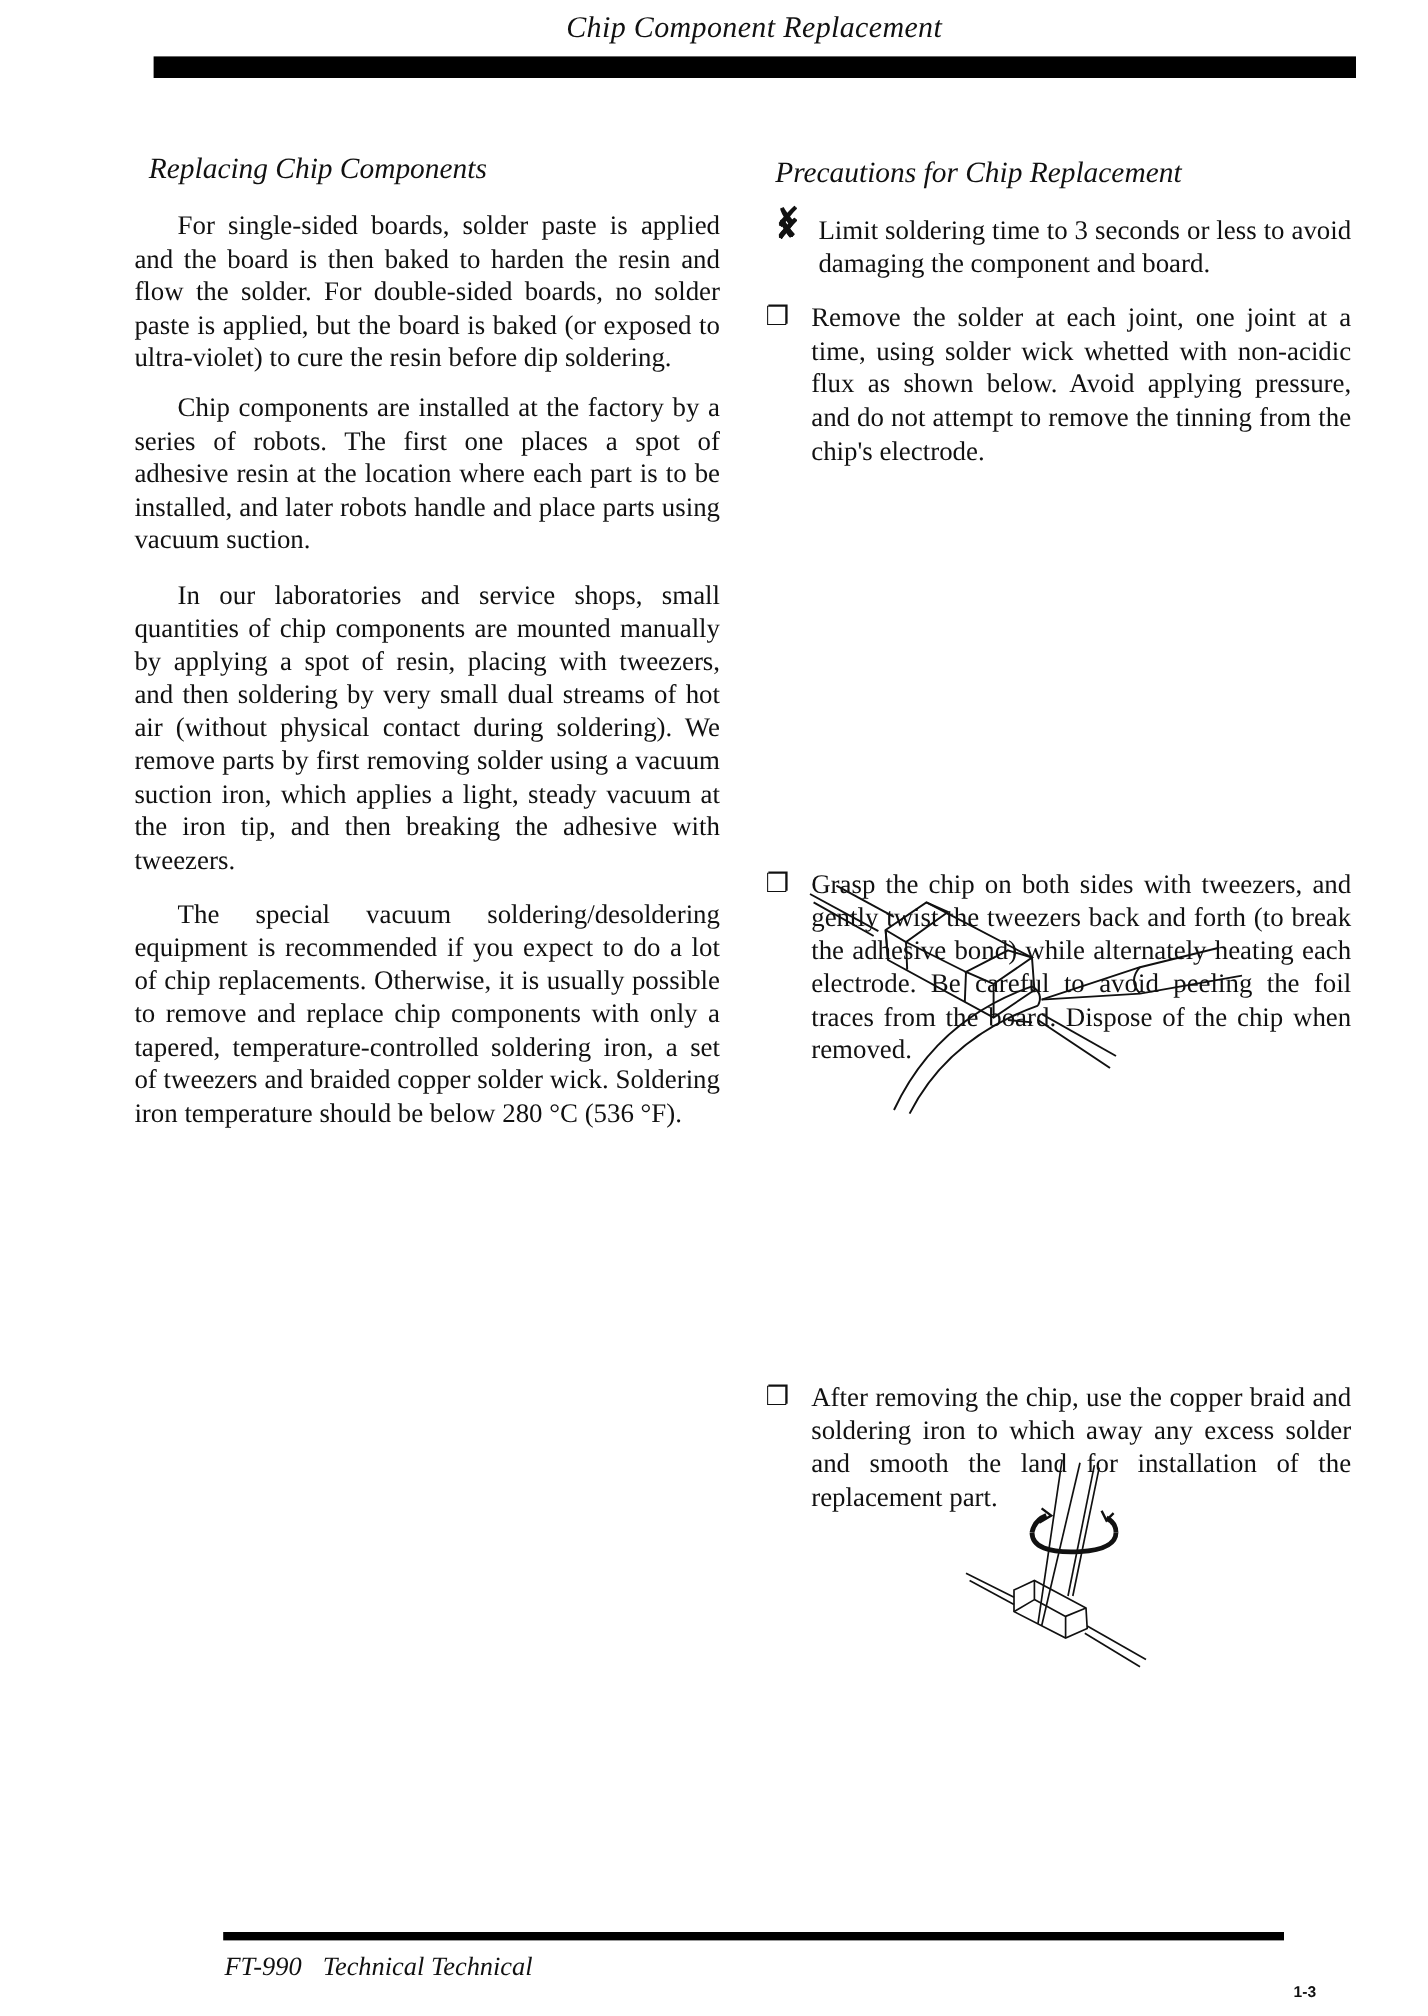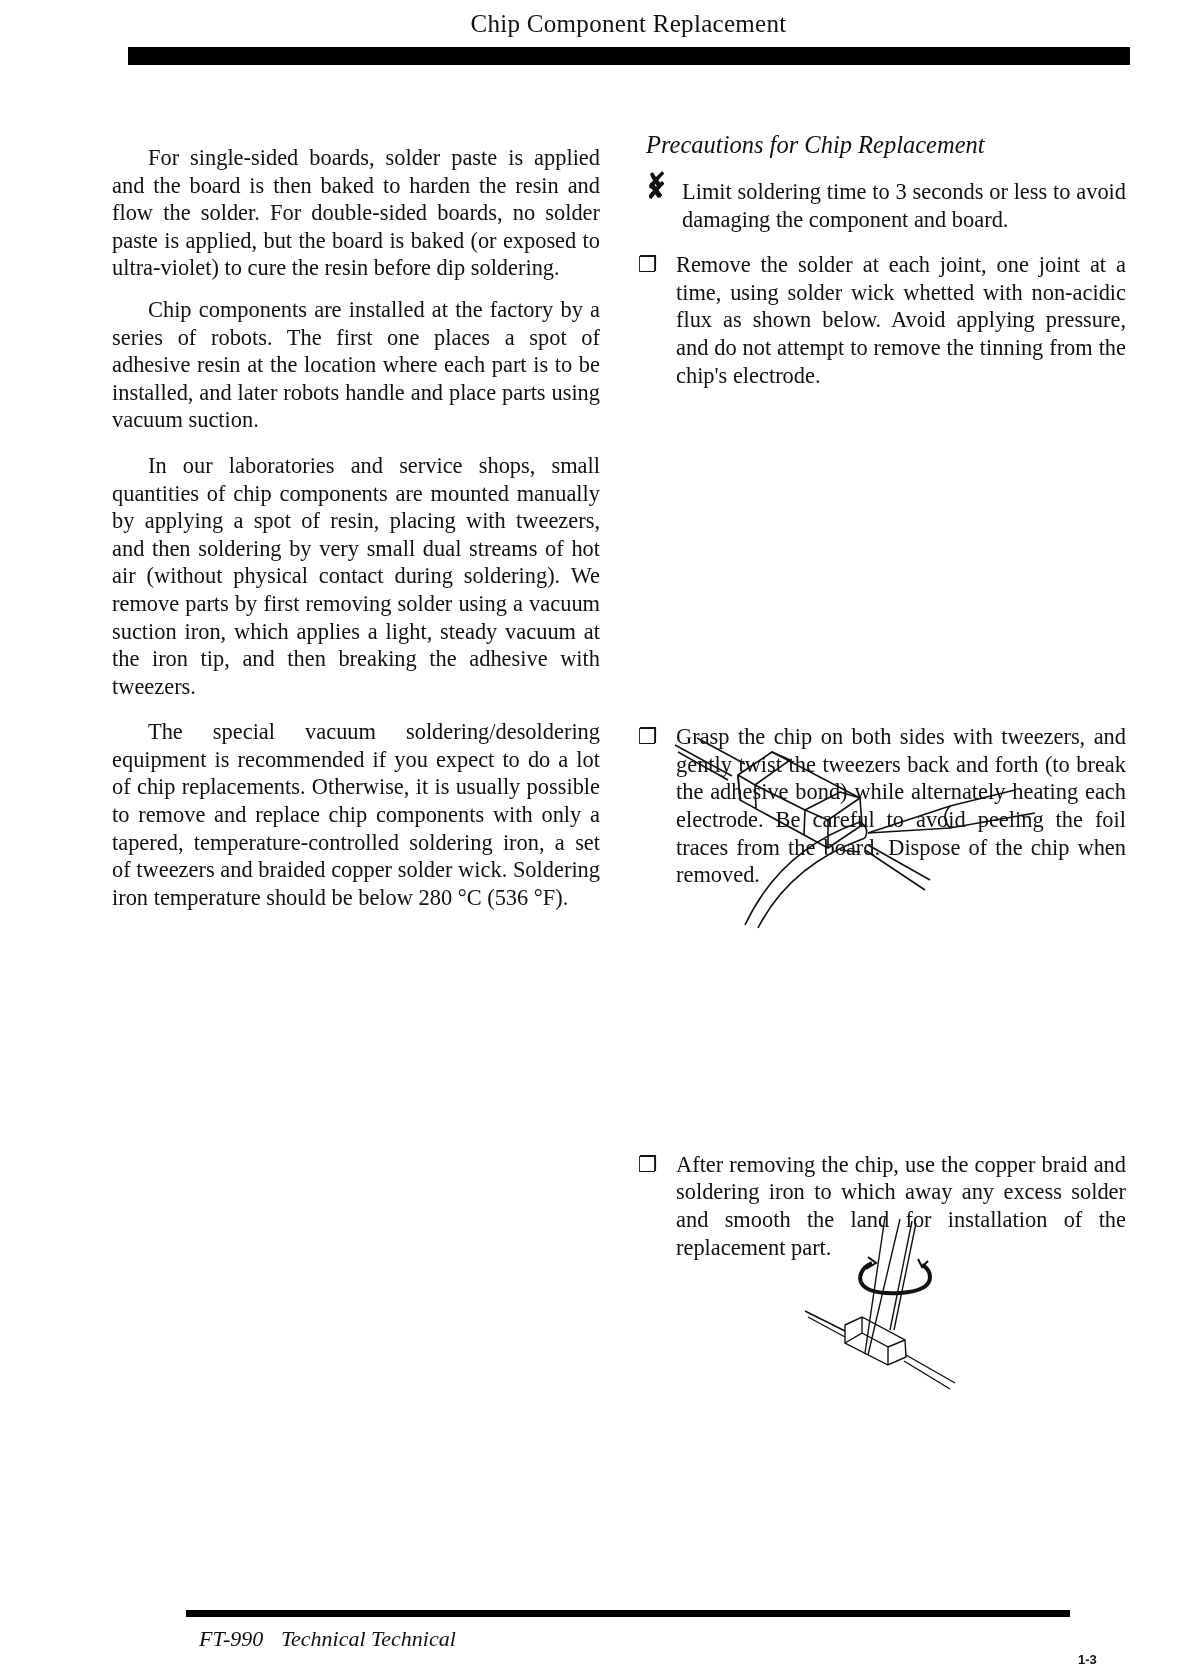--- a/index.html
+++ b/index.html
@@ -2,21 +2,21 @@
 <html><head>
   <meta charset="utf-8">
   <style>
     html, body { margin: 0; padding: 0; background: #ffffff; }
     body {
       width: 1190px; height: 1680px; position: relative; overflow: hidden;
       font-family: "Liberation Serif", "DejaVu Serif", serif; color: #111;
     }
     .header-title {
       position: absolute; left: 0; width: 1137px; top: 10px; text-align: center;
-      font-size: 25px; letter-spacing: 0.3px;
+      font-style: italic; font-size: 25px; letter-spacing: 0.3px;
       padding-left: 120px; box-sizing: border-box;
     }
     .header-bar {
       position: absolute; left: 128px; top: 47px; width: 1002px; height: 18px; background: #000;
     }
     .col { position: absolute; font-size: 22.4px; line-height: 27.6px; }
     .col-left { left: 112px; top: 126px; width: 488px; }
     .col-right { left: 646px; top: 130px; width: 480px; }
     h2.sec {
       font-style: italic; font-weight: normal; font-size: 24.5px; margin: 0 0 8px 12px; line-height: 30px;
@@ -34,29 +34,30 @@
     .fig1 { left: 660px; top: 700px; width: 380px; height: 240px; }
     .fig2 { left: 790px; top: 1205px; width: 170px; height: 190px; }
     .footer-bar { position: absolute; left: 186px; top: 1610px; width: 884px; height: 7px; background: #000; }
     .page-num {
       position: absolute; left: 1078px; top: 1652px; font-family: "Liberation Sans", sans-serif;
       font-size: 13px; font-weight: bold;
     }
     .footer-title {
       position: absolute; left: 187px; top: 1626px; font-style: italic; font-size: 22px;
     }
-    .footer-title .model { margin-right: 12px; margin-left: 12px; }
+    .footer-title .model { margin-right: 12px; }
   </style>
 </head>
 <body>
 
 <div class="header-title">Chip Component Replacement</div>
 <div class="header-bar"></div>
 
 <div class="col col-left">
+  <h2 class="sec">Replacing Chip Components</h2>
   <p class="para" style="margin-top:18px">For single-sided boards, solder paste is applied and the board is then baked to harden the resin and flow the solder. For double-sided boards, no solder paste is applied, but the board is baked (or exposed to ultra-violet) to cure the resin before dip soldering.</p>
   <p class="para">Chip components are installed at the factory by a series of robots. The first one places a spot of adhesive resin at the location where each part is to be installed, and later robots handle and place parts using vacuum suction.</p>
   <p class="para" style="margin-top:18px">In our laboratories and service shops, small quantities of chip components are mounted manually by applying a spot of resin, placing with tweezers, and then soldering by very small dual streams of hot air (without physical contact during soldering). We remove parts by first removing solder using a vacuum suction iron, which applies a light, steady vacuum at the iron tip, and then breaking the adhesive with tweezers.</p>
   <p class="para" style="margin-top:18px">The special vacuum soldering/desoldering equipment is recommended if you expect to do a lot of chip replacements. Otherwise, it is usually possible to remove and replace chip components with only a tapered, temperature-controlled soldering iron, a set of tweezers and braided copper solder wick. Soldering iron temperature should be below 280 °C (536 °F).</p>
 </div>
 
 <div class="col col-right">
   <h2 class="sec">Precautions for Chip Replacement</h2>
   <div class="item">
     <span class="mark">✘</span>

